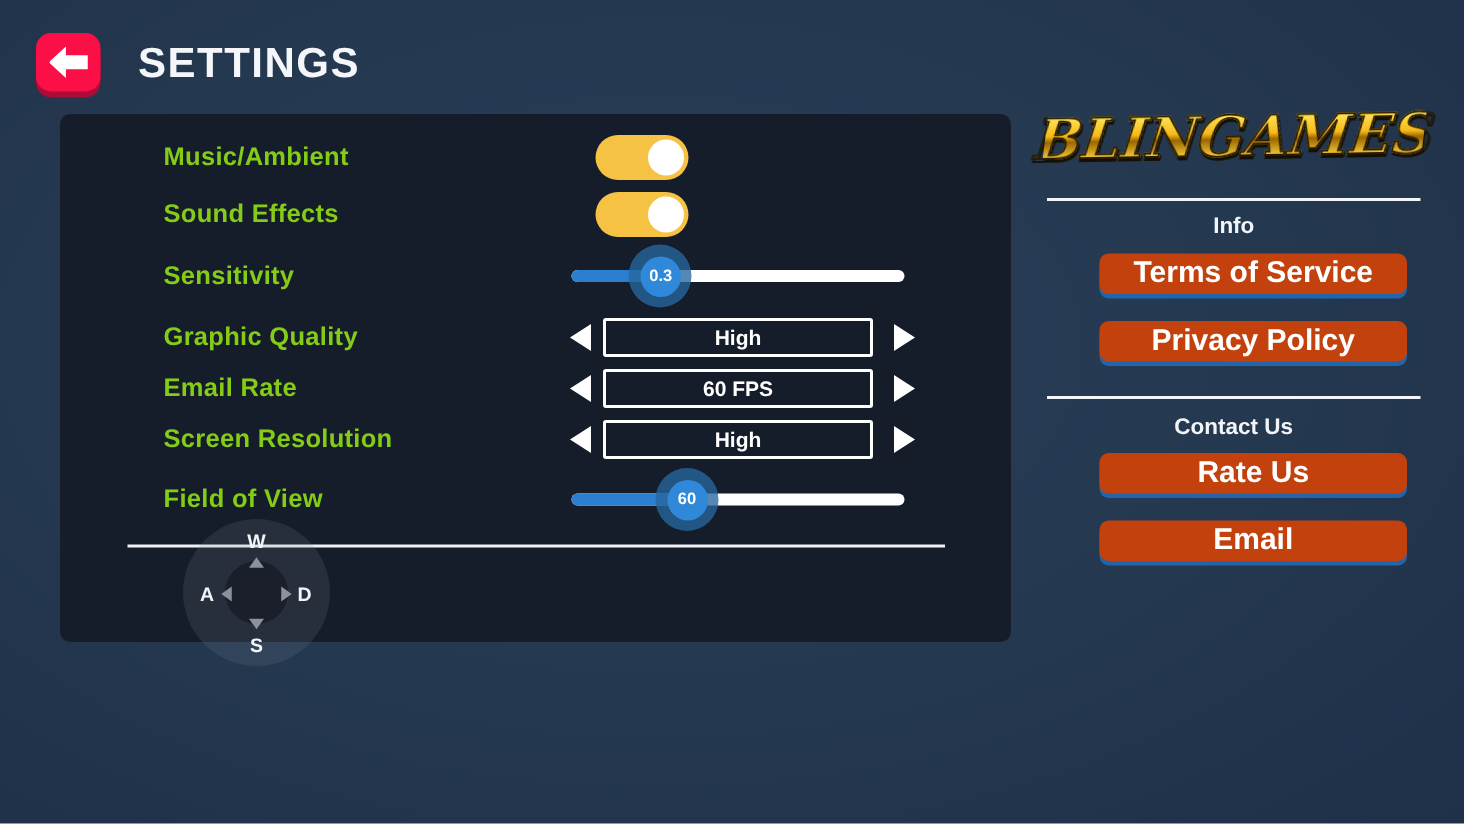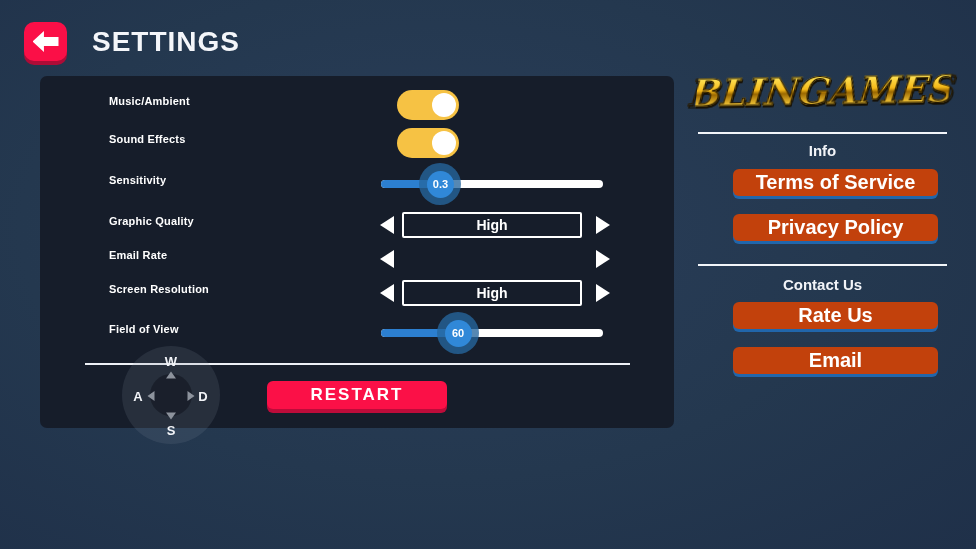--- a/index.html
+++ b/index.html
@@ -22,21 +22,21 @@
   }
   .page-title{
     left:92px;top:26px;color:#f4f6fa;font-size:28px;font-weight:bold;letter-spacing:1px;
   }
 
   
   .panel{
     left:40px;top:76px;width:634px;height:352px;background:#161d2a;border-radius:7px;
   }
   .row-label{
-    position:absolute;left:69px;color:#ffffff;font-size:11px;font-weight:bold;letter-spacing:.2px;
+    position:absolute;left:69px;color:#84cc16;font-size:17px;font-weight:bold;letter-spacing:.2px;
   }
 
   
   .toggle{
     position:absolute;left:357px;width:62px;height:30px;border-radius:16px;background:#f6c244;cursor:pointer;
   }
   .toggle .knob{
     position:absolute;right:3px;top:3px;width:24px;height:24px;border-radius:50%;background:#ffffff;
   }
 
@@ -153,38 +153,38 @@
     </div>
   </div>
 
   <div class="row-label" style="top:139px;">Graphic Quality</div>
   <div class="sel-arrow-left" style="top:140px;"></div>
   <div class="sel-box" style="top:136px;">High</div>
   <div class="sel-arrow-right" style="top:140px;"></div>
 
   <div class="row-label" style="top:173px;">Email Rate</div>
   <div class="sel-arrow-left" style="top:174px;"></div>
+  <div class="sel-box" style="top:170px;">60 FPS</div>
   <div class="sel-arrow-right" style="top:174px;"></div>
 
   <div class="row-label" style="top:207px;">Screen Resolution</div>
   <div class="sel-arrow-left" style="top:208px;"></div>
   <div class="sel-box" style="top:204px;">High</div>
   <div class="sel-arrow-right" style="top:208px;"></div>
 
   <div class="row-label" style="top:247px;">Field of View</div>
   <div class="slider-track" style="top:253px;">
     <div class="slider-fill" style="width: 34.7%;"></div>
     <div class="slider-thumb" style="left: 34.7%;">
       <div class="thumb-inner">60</div>
     </div>
   </div>
 
   <div class="panel-divider"></div>
 
-  <div class="restart-btn">RESTART</div>
 </div>
 
 <div class="abs joystick">
   <div class="stick"></div>
   <div class="joy-letter" style="left:49px;top:15px;">W</div>
   <div class="joy-letter" style="left:49px;top:84px;">S</div>
   <div class="joy-letter" style="left:16px;top:50px;">A</div>
   <div class="joy-letter" style="left:81px;top:50px;">D</div>
   <div class="joy-tri up" style="left:49px;top:29px;"></div>
   <div class="joy-tri down" style="left:49px;top:70px;"></div>

